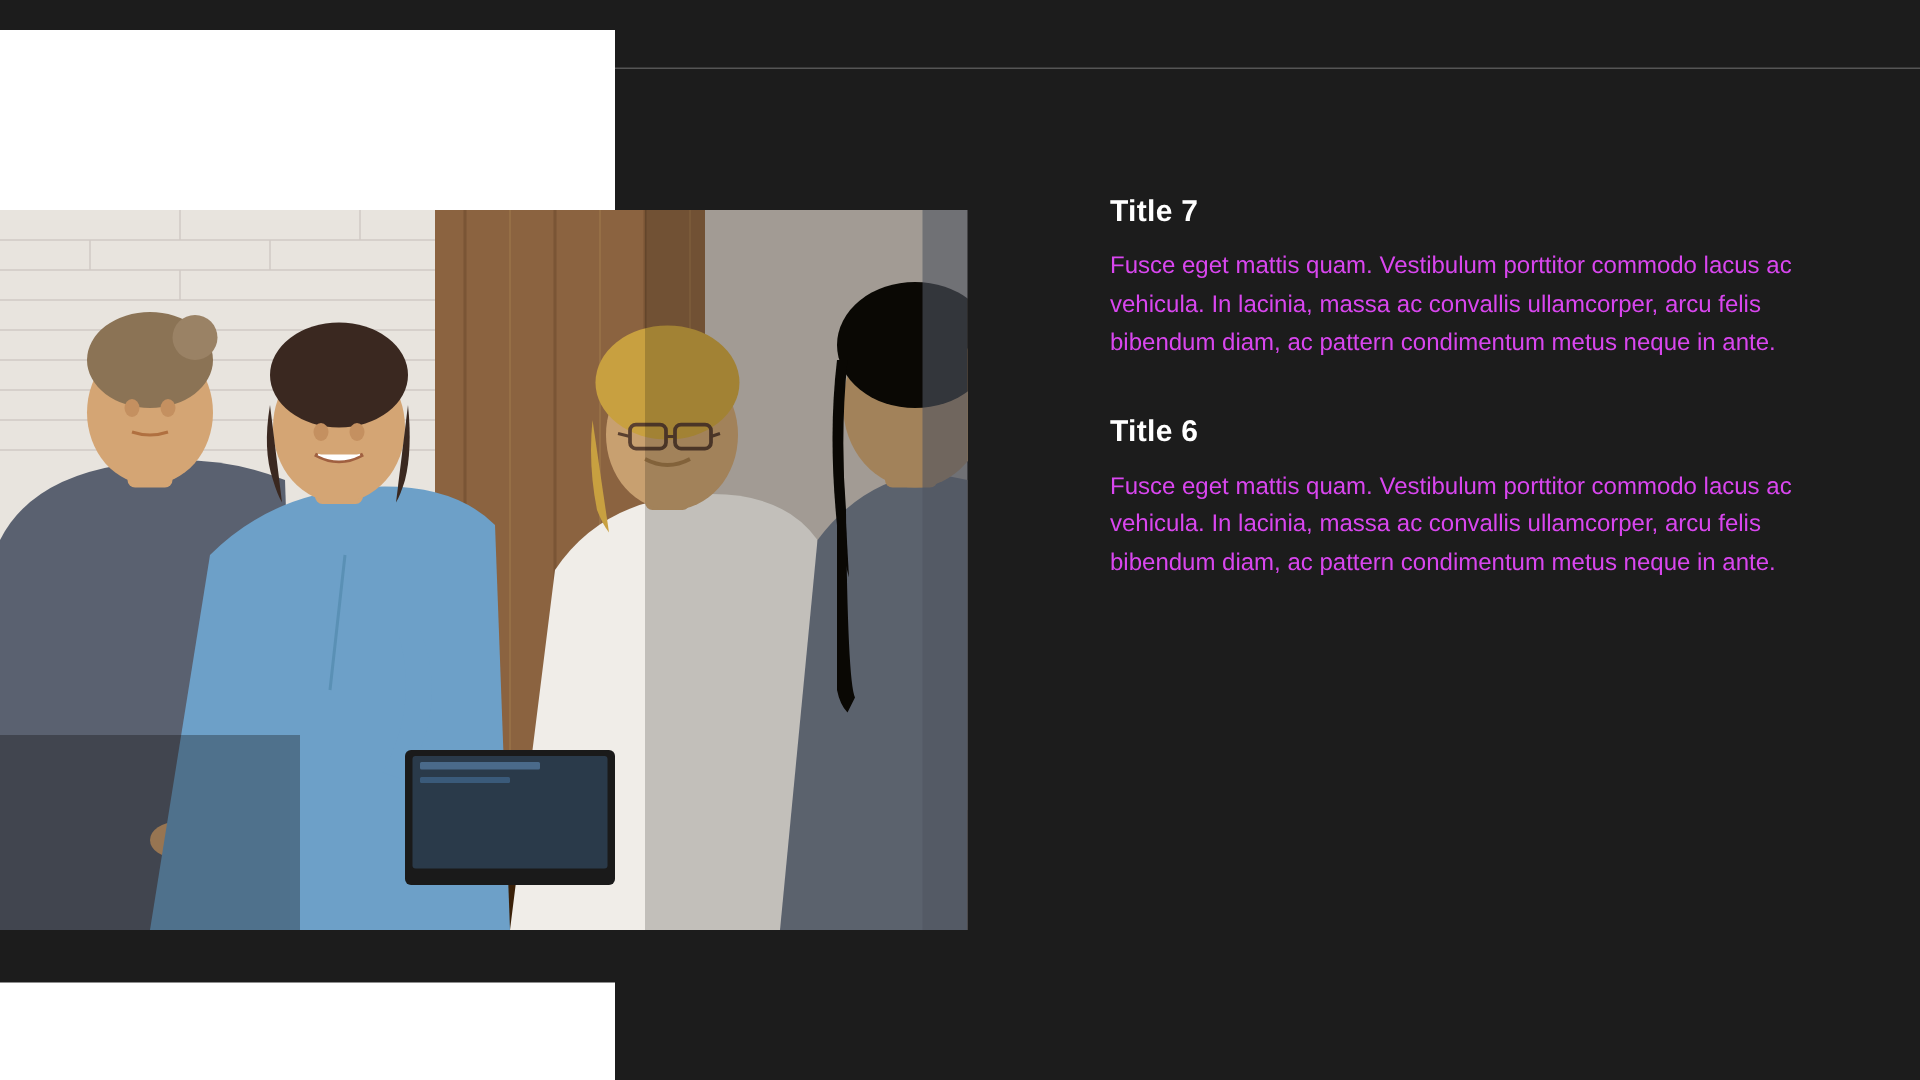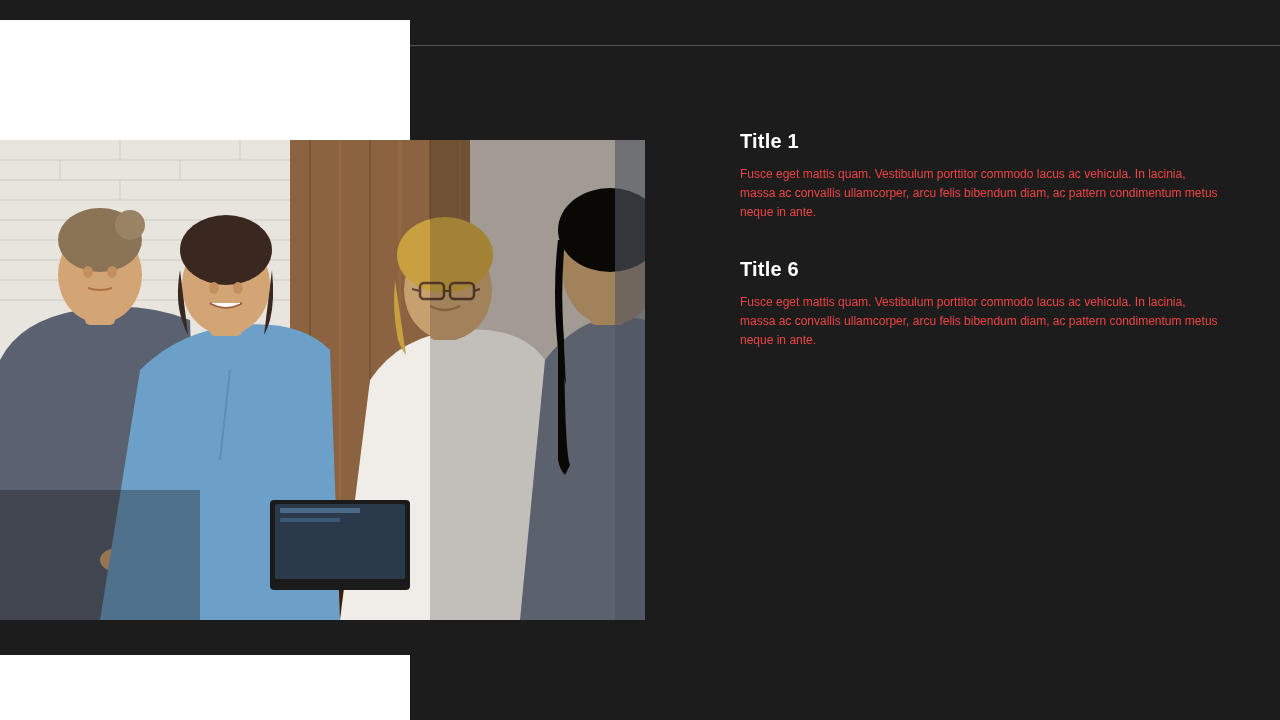--- a/index.html
+++ b/index.html
@@ -114,22 +114,22 @@
 
     .section-title {
       font-size: 20px;
       font-weight: 700;
       color: #ffffff;
       margin-bottom: 12px;
       letter-spacing: 0.2px;
     }
 
     .section-body {
-      font-size: 12px;
-      color: #ef4444;
+      font-size: 16px;
+      color: #d946ef;
       line-height: 1.6;
       font-weight: 400;
     }
 
     
     .photo-svg-container {
       position: absolute;
       top: 0;
       left: 0;
       width: 645px;
@@ -265,21 +265,21 @@
         <rect x="430" y="0" width="215" height="480" fill="#0a0804" opacity="0.2"></rect>
       </svg>
     </div>
 
     <div class="bottom-white"></div>
   </div>
 
   <div class="right-panel">
 
     <div class="content-section">
-      <h2 class="section-title">Title 1</h2>
+      <h2 class="section-title">Title 7</h2>
       <p class="section-body">Fusce eget mattis quam. Vestibulum porttitor commodo lacus ac vehicula. In lacinia, massa ac convallis ullamcorper, arcu felis bibendum diam, ac pattern condimentum metus neque in ante.</p>
     </div>
 
     <div class="content-section">
       <h2 class="section-title">Title 6</h2>
       <p class="section-body">Fusce eget mattis quam. Vestibulum porttitor commodo lacus ac vehicula. In lacinia, massa ac convallis ullamcorper, arcu felis bibendum diam, ac pattern condimentum metus neque in ante.</p>
     </div>
   </div>
 
 </div>

